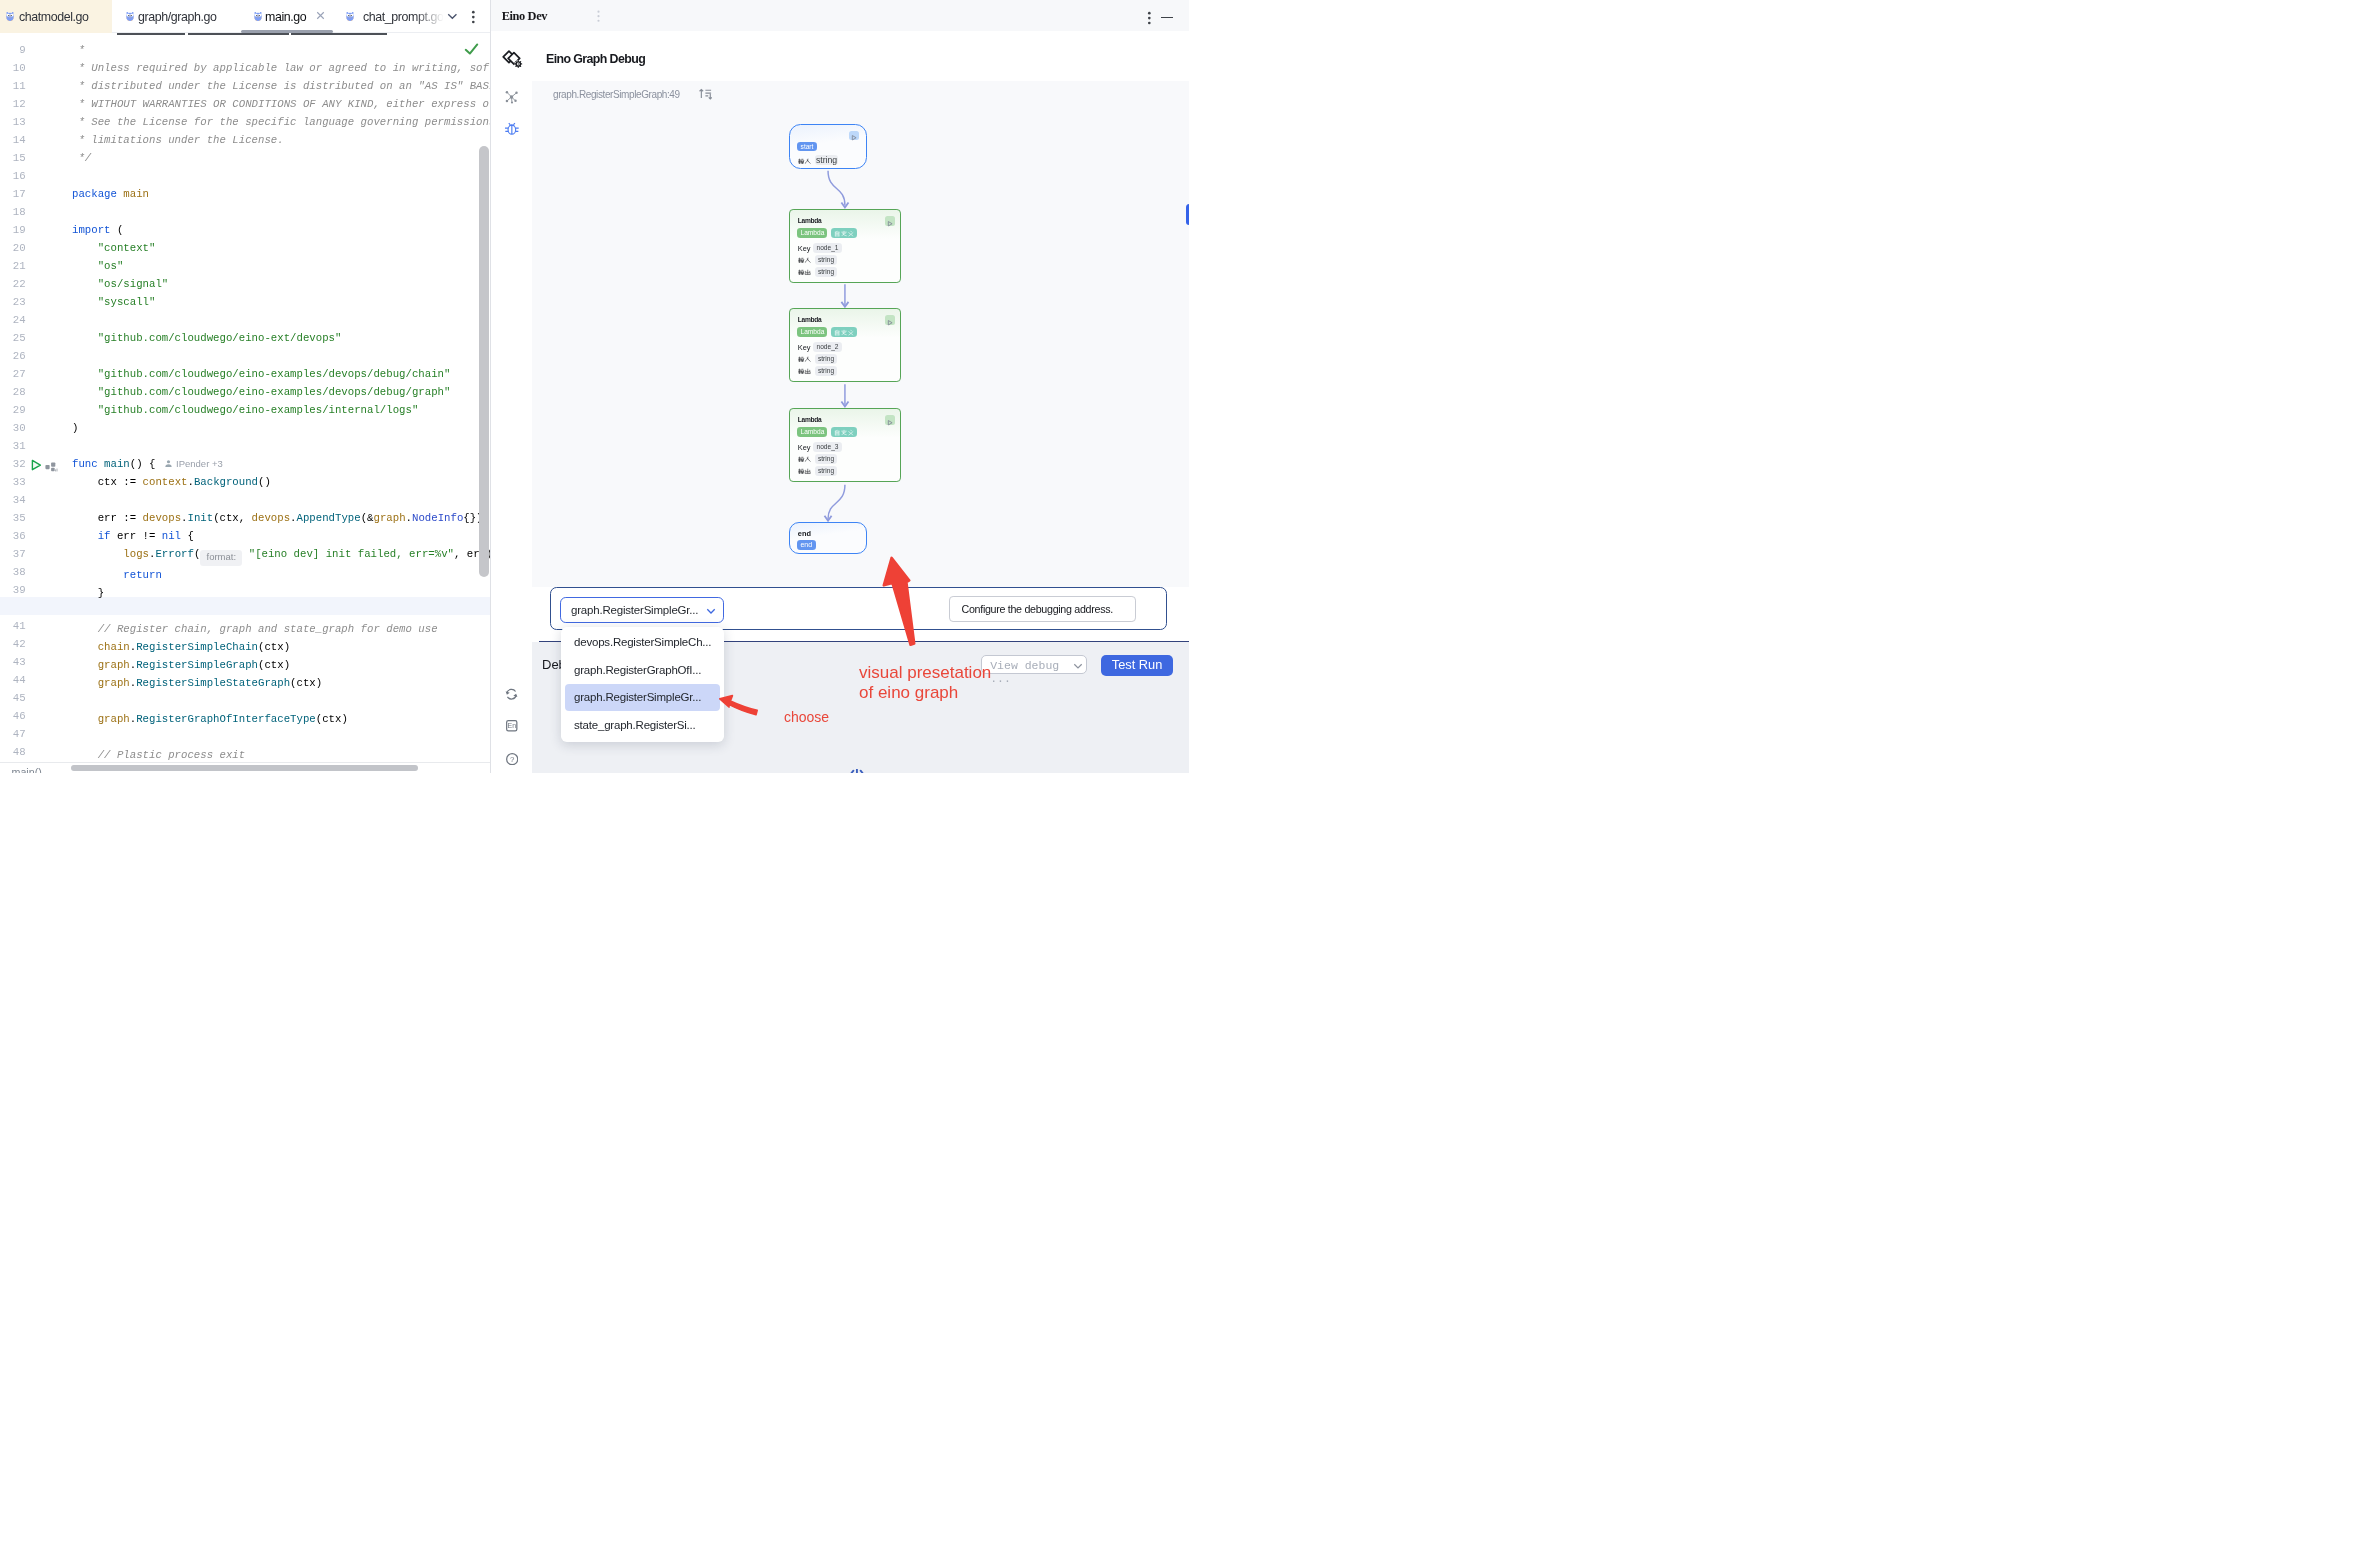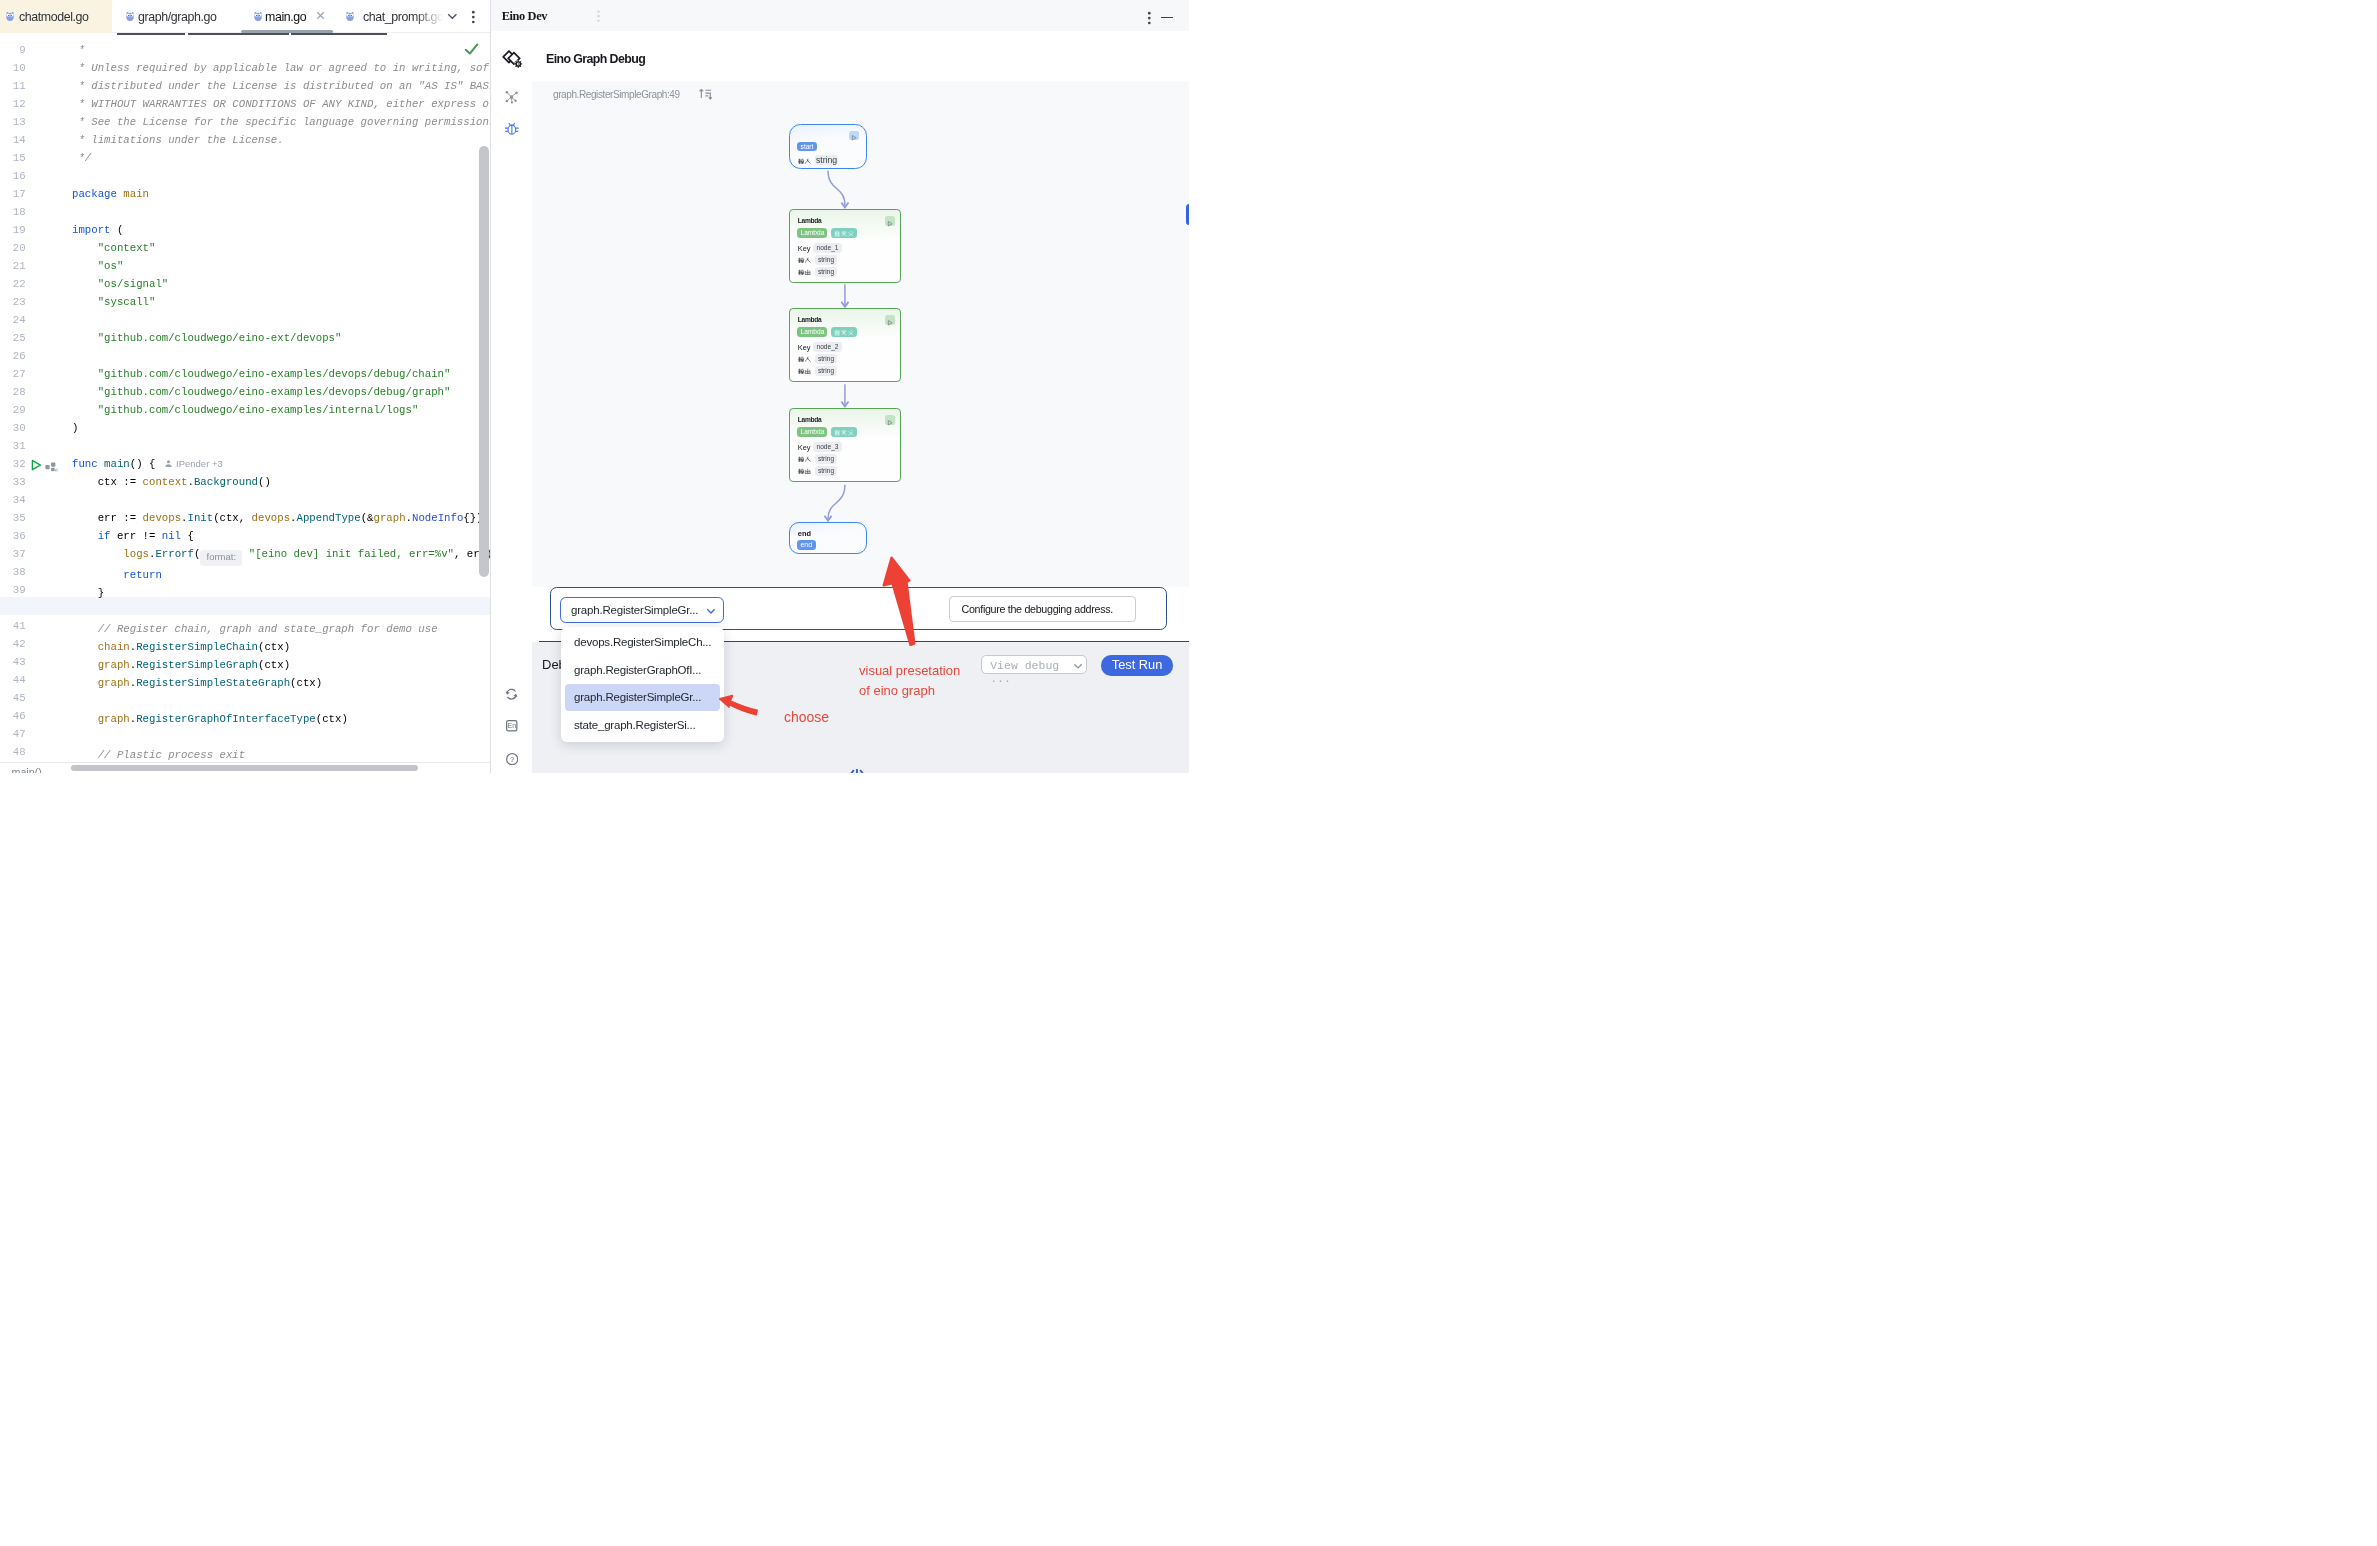--- a/index.html
+++ b/index.html
@@ -49,23 +49,23 @@
   #cfg { position:absolute; left:458px; top:596px; width:187px; height:26px; background:#fff; border:0.8px solid #c9ccd4; border-radius:4.1px; }
   #cfg span { position:absolute; left:11.5px; top:6.2px; font-size:10.7px; color:#16181d; letter-spacing:-0.3px; white-space:nowrap; }
   #divider { position:absolute; left:48px; top:641px; width:651px; height:1.2px; background:#33437c; }
   #debuglbl { position:absolute; left:51px; top:657px; font-size:13px; color:#16181d; }
   #dropdown { position:absolute; left:70px; top:627px; width:163px; height:115px; background:#fff; border-radius:5.8px;
               box-shadow:0 2.5px 11.5px rgba(40,50,80,.18); }
   .ddi { position:absolute; left:13px; font-size:11.5px; color:#23272e; letter-spacing:-0.2px; }
   #ddhl { position:absolute; left:4.1px; top:57px; width:155px; height:27px; background:#ccd7f8; border-radius:4.1px; }
   #viewdbg { position:absolute; left:490px; top:655px; width:106px; height:19px; background:#fff; border:0.8px solid #c4c8d2; border-radius:5px;font-family:Liberation Mono, monospace; }
   #viewdbg span { position:absolute; left:8.2px; top:2.5px; font-size:11.5px; color:#a8aeb9; }
-  #testrun { position:absolute; left:610px; top:655px; width:72px; height:20.6px; background:#3e68e0; border-radius:10px;
+  #testrun { position:absolute; left:610px; top:655px; width:72px; height:20.6px; background:#3e68e0; border-radius:5px;
              color:#fff; font-size:12.8px; text-align:center; line-height:20.6px; }
-  .red { position:absolute; color:#e9473a; font-size:13px; }
+  .red { position:absolute; color:#e9473a; font-size:17px; }
   .lmb { width:112px; height:74px; border:1.2px solid #56a556; border-radius:4.1px;
          background:linear-gradient(180deg,#eaf5e9,#fdfefd 40%); }
   .lmb > b { position:absolute; left:7.8px; top:6.6px; font-size:6.6px; color:#17191e; letter-spacing:-0.3px; }
   .lmb .playchip { left:95px; top:6.2px; background:#c3e4c4; }
   .lmb .b1 { left:7.4px; top:18px; width:30px; height:10px; background:#7cc47f; font-size:6.6px; line-height:10.3px; }
   .lmb .b2 { left:41px; top:18px; width:26px; height:10px; background:#7ed0bf; }
   .nlab { font-size:7.4px; color:#16181d; }
   .chip { font-size:6.6px; line-height:10.3px; color:#3c4043; }
   .lmb .lab2 { left:7.8px; top:47px; } .lmb .ch2 { left:25px; top:45px; width:22px; height:10px; }
   .lmb .lab3 { left:7.8px; top:59px; } .lmb .ch3 { left:25px; top:57px; width:22px; height:10px; }

